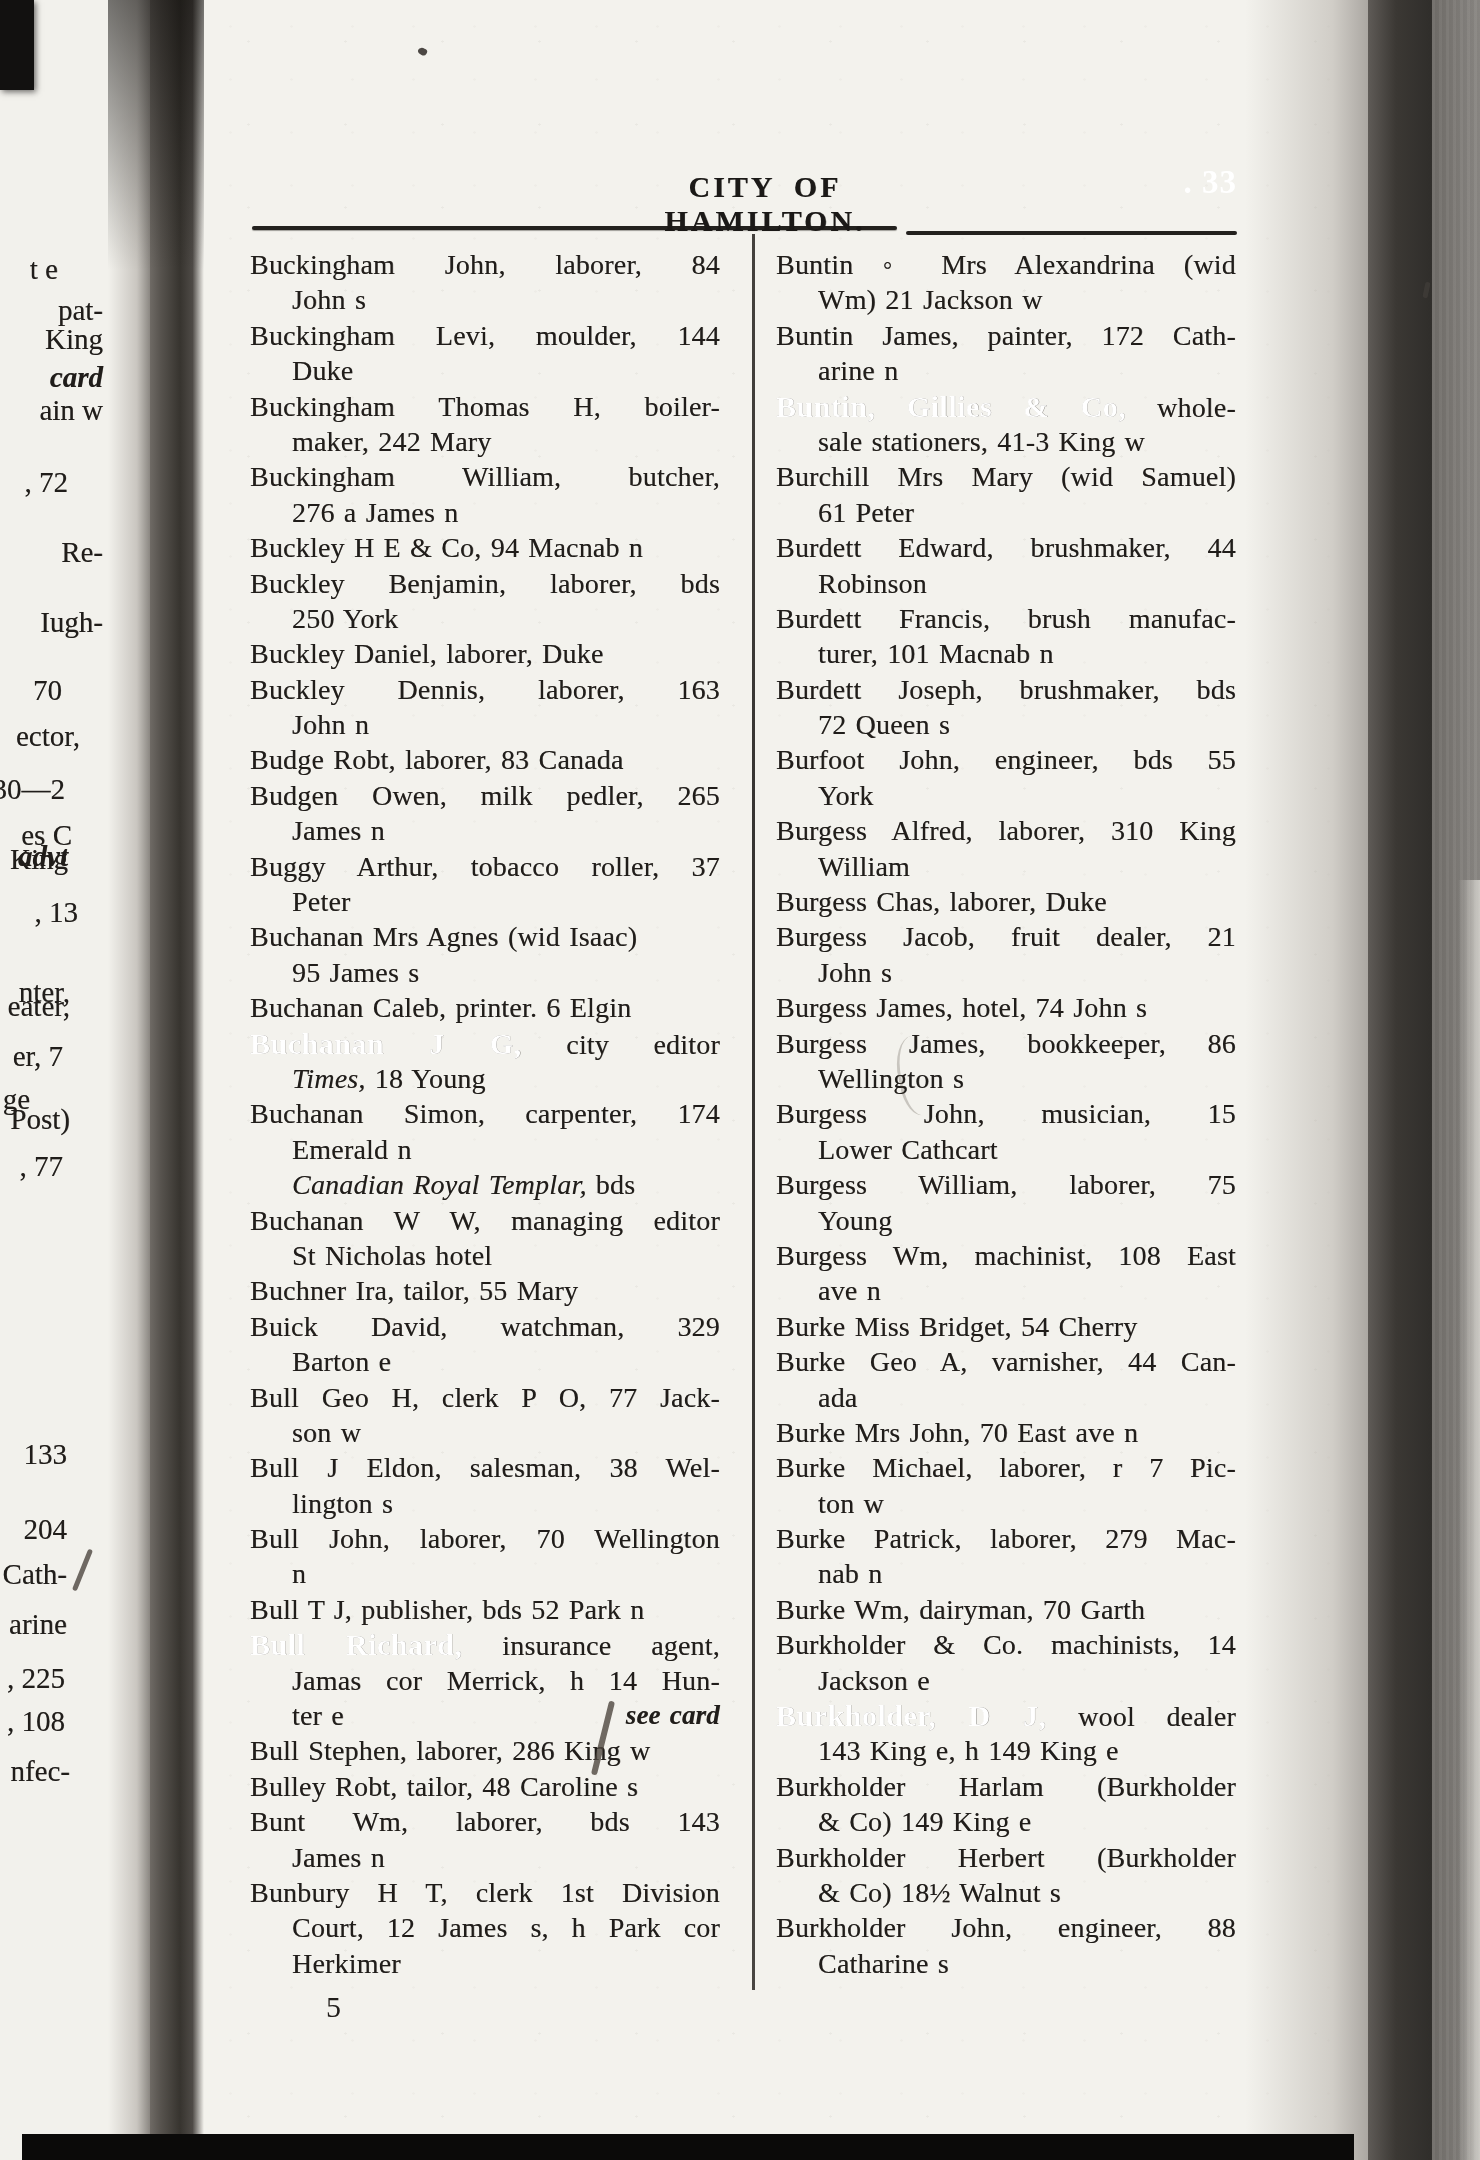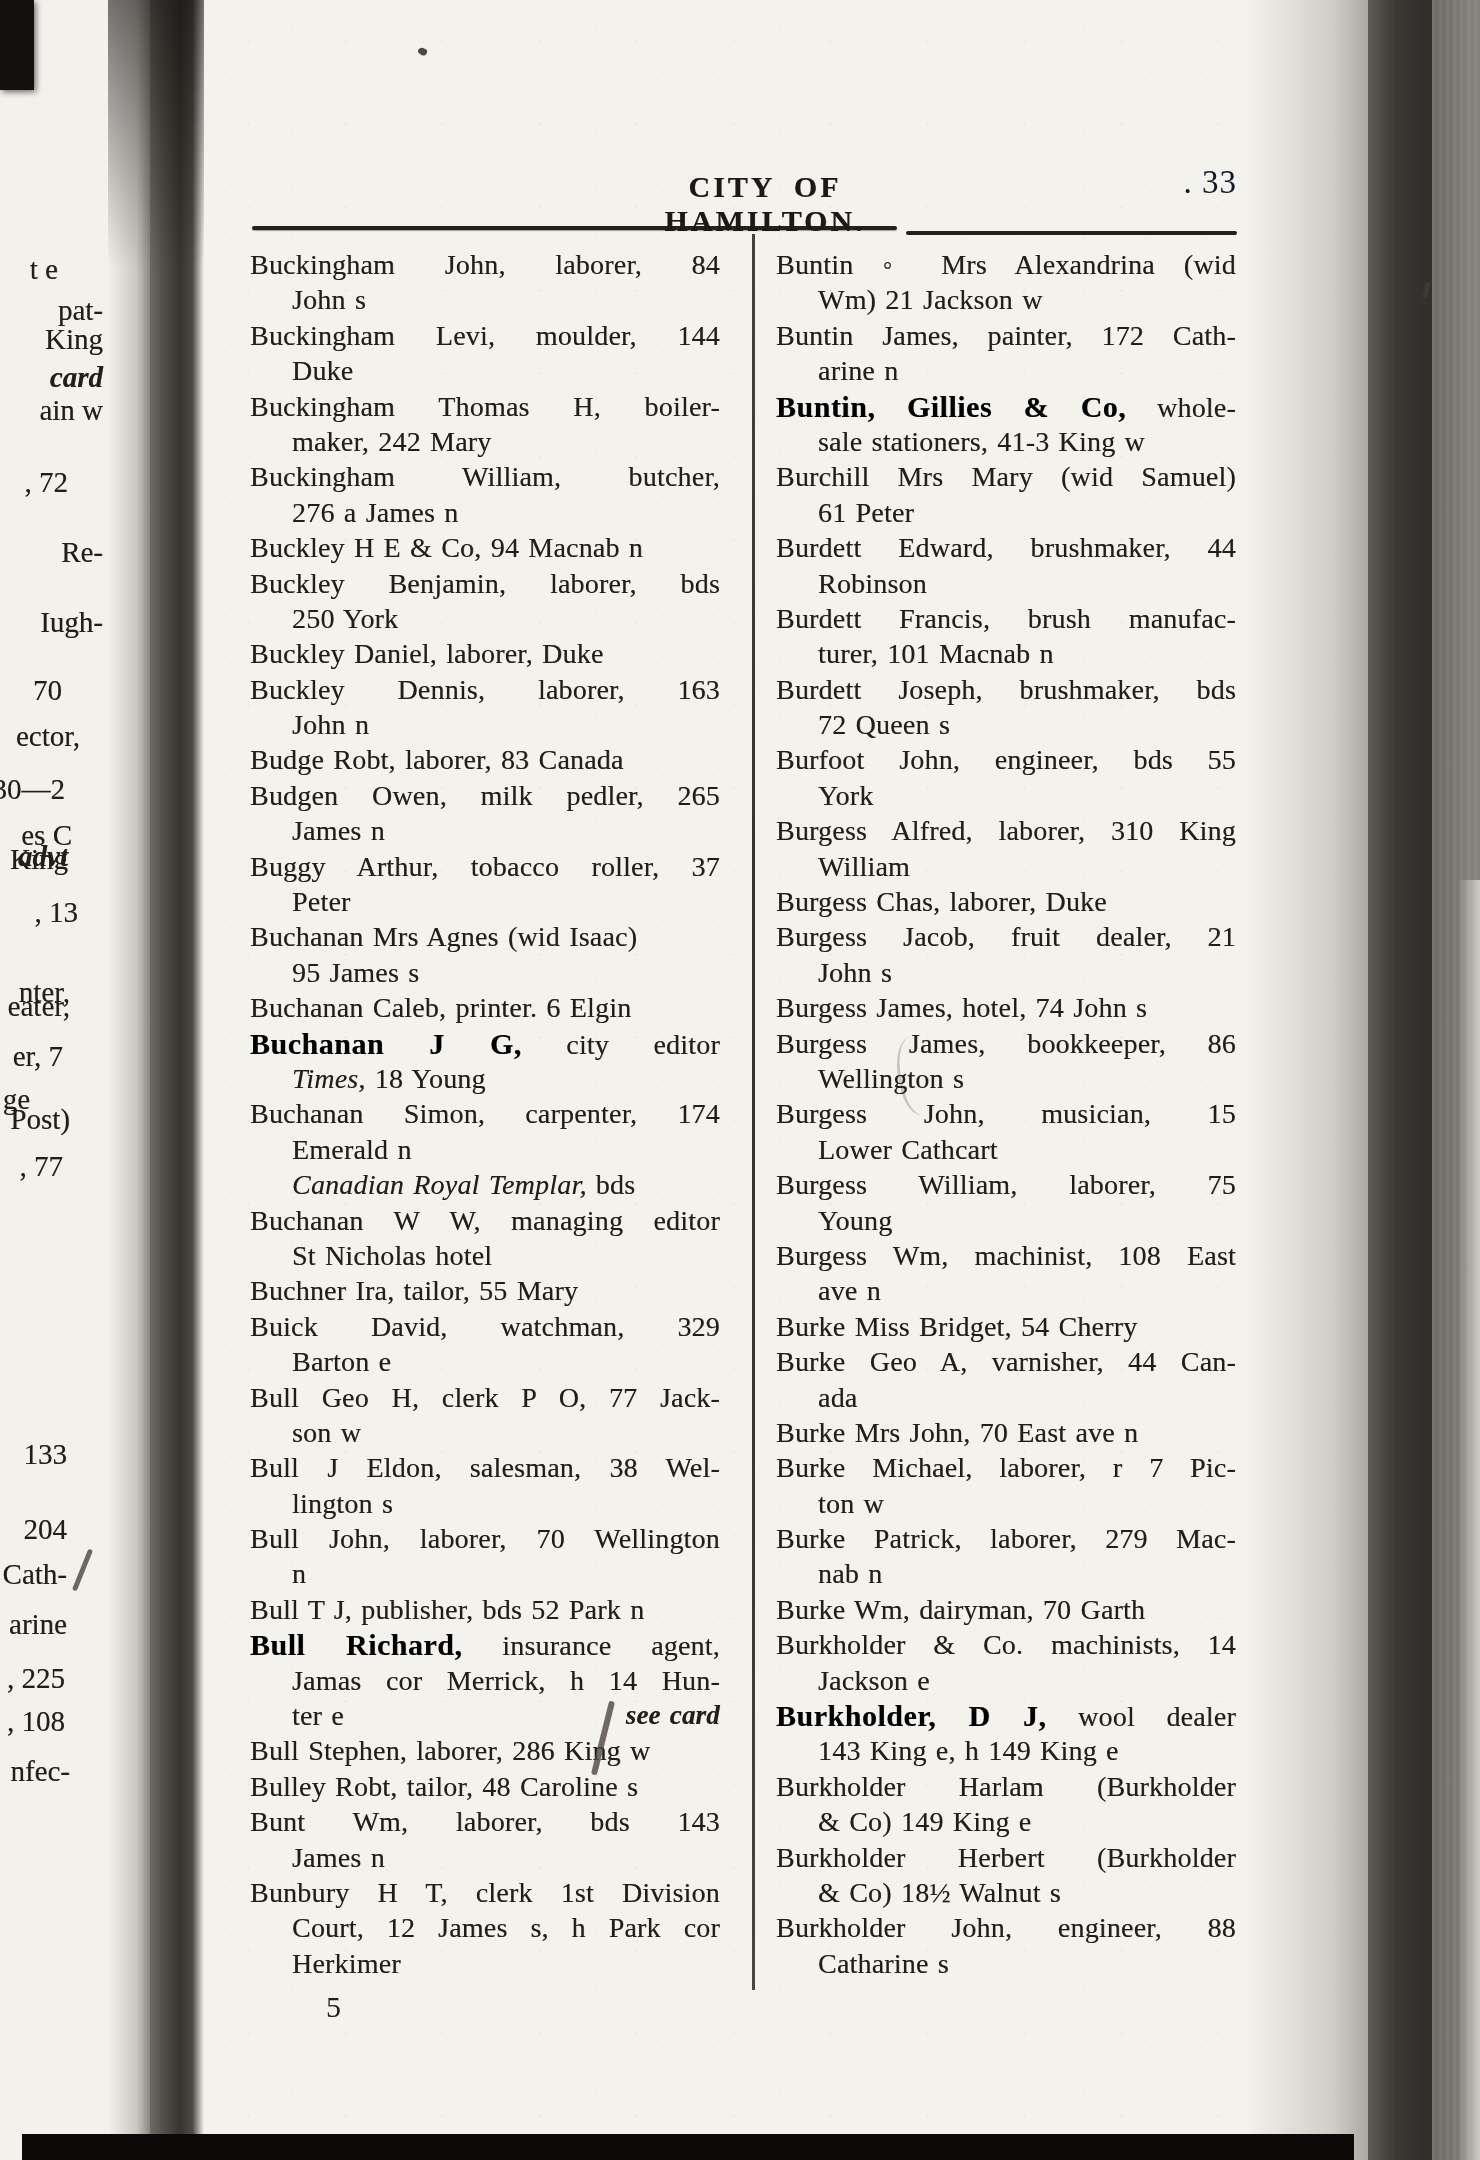--- a/index.html
+++ b/index.html
@@ -33,30 +33,30 @@
   
   .rule-l{position:absolute;left:252px;top:226px;width:645px;height:4px;background:#23211e;border-radius:2px;box-shadow:0 1px 1px rgba(35,33,30,.4);}
   .rule-r{position:absolute;left:906px;top:231px;width:331px;height:4px;background:#23211e;border-radius:2px;}
   .col-divider{position:absolute;left:752px;top:234px;width:3px;height:1756px;opacity:.92;
     background:linear-gradient(to bottom,#35322e,#23211f 40%,#2a2825 75%,#3a3733);}
   
   .header-title{position:absolute;left:585px;top:170px;width:360px;text-align:center;
     font-size:30px;font-weight:700;letter-spacing:3px;word-spacing:9px;color:#1b1917;
     text-shadow:.4px .4px .5px rgba(27,25,23,.5);}
   .page-num{position:absolute;left:1140px;top:164px;width:97px;text-align:right;
-    font-size:33px;font-weight:400;color:#0f172a;letter-spacing:1px;}
+    font-size:33px;font-weight:700;color:#ffffff;letter-spacing:1px;}
   
   .col{position:absolute;top:247px;font-size:28px;line-height:35.4px;word-spacing:2px;letter-spacing:.2px;
     text-shadow:.3px .3px .4px rgba(30,26,22,.5);}
   .col1{left:250px;width:470px;}
   .col2{left:776px;width:460px;}
   .dl{position:relative;height:35.4px;text-align:left;}
   .dl.ind{padding-left:42px;}
   .dl.just{text-align:justify;text-align-last:justify;text-justify:inter-word;}
-  .seg-b{font-weight:700;font-size:30px;letter-spacing:.5px;color:#000000;}
+  .seg-b{font-weight:700;font-size:30px;letter-spacing:.5px;color:#ffffff;}
   .seg-i{font-style:italic;}
   .see-card{position:absolute;right:0;top:0;font-style:italic;font-weight:700;font-size:27px;}
   .sig{position:absolute;left:326px;top:1990px;font-size:30px;}
   
   .frag-strip{position:absolute;left:0;top:0;width:112px;height:1863px;font-size:29px;}
   .frag{position:absolute;white-space:nowrap;line-height:29px;text-shadow:.3px .3px .4px rgba(30,26,22,.5);}
   .frag.bi{font-style:italic;font-weight:700;}
   
   .ink-smudge{position:absolute;left:600px;top:1700px;width:6px;height:76px;background:#4e463f;border-radius:4px;transform:rotate(14deg);opacity:.8;}
   .pen-mark{position:absolute;left:80px;top:1548px;width:5px;height:44px;background:#57504a;border-radius:3px;transform:rotate(22deg);opacity:.85;}

